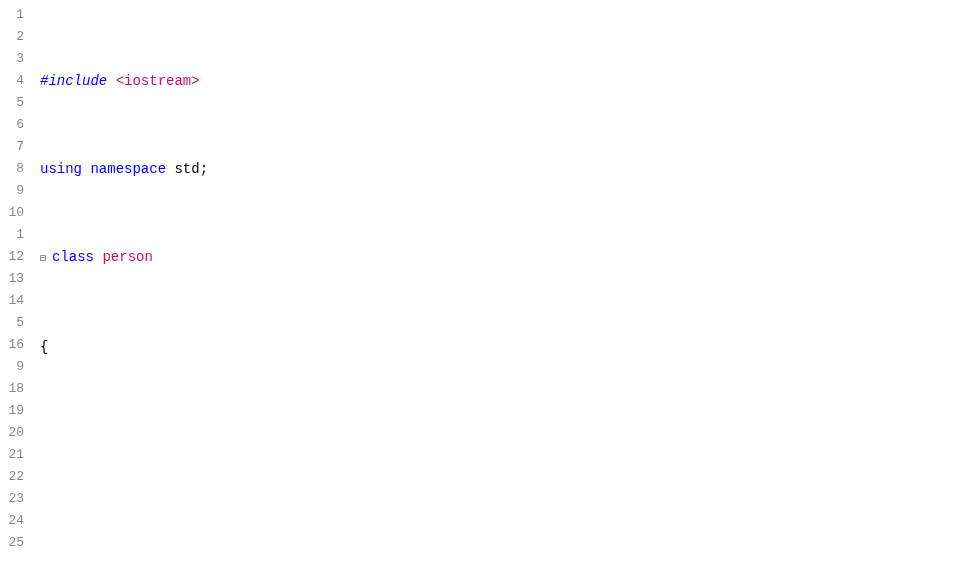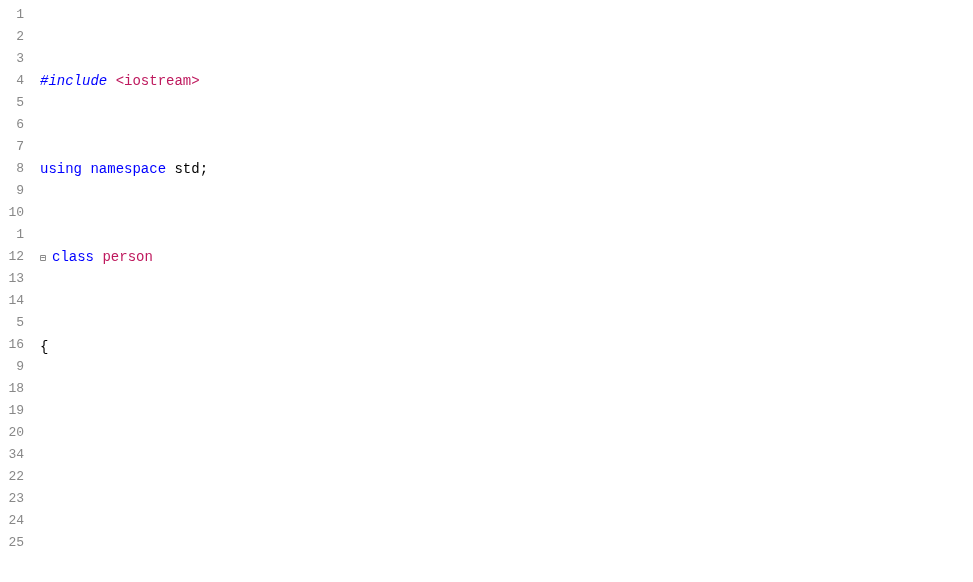--- a/index.html
+++ b/index.html
@@ -74,21 +74,21 @@
     <span class="line-number">1</span>
     <span class="line-number">12</span>
     <span class="line-number">13</span>
     <span class="line-number">14</span>
     <span class="line-number">5</span>
     <span class="line-number">16</span>
     <span class="line-number">9</span>
     <span class="line-number">18</span>
     <span class="line-number">19</span>
     <span class="line-number">20</span>
-    <span class="line-number">34</span>
+    <span class="line-number">21</span>
     <span class="line-number">22</span>
     <span class="line-number">23</span>
     <span class="line-number">24</span>
     <span class="line-number">25</span>
   </div>
   <div class="code-lines">
     
     <span class="code-line"><span class="kw-include">#include</span> <span class="include-path">&lt;iostream&gt;</span></span>
     
     <span class="code-line"><span class="kw-blue">using</span> <span class="kw-blue">namespace</span> std;</span>

